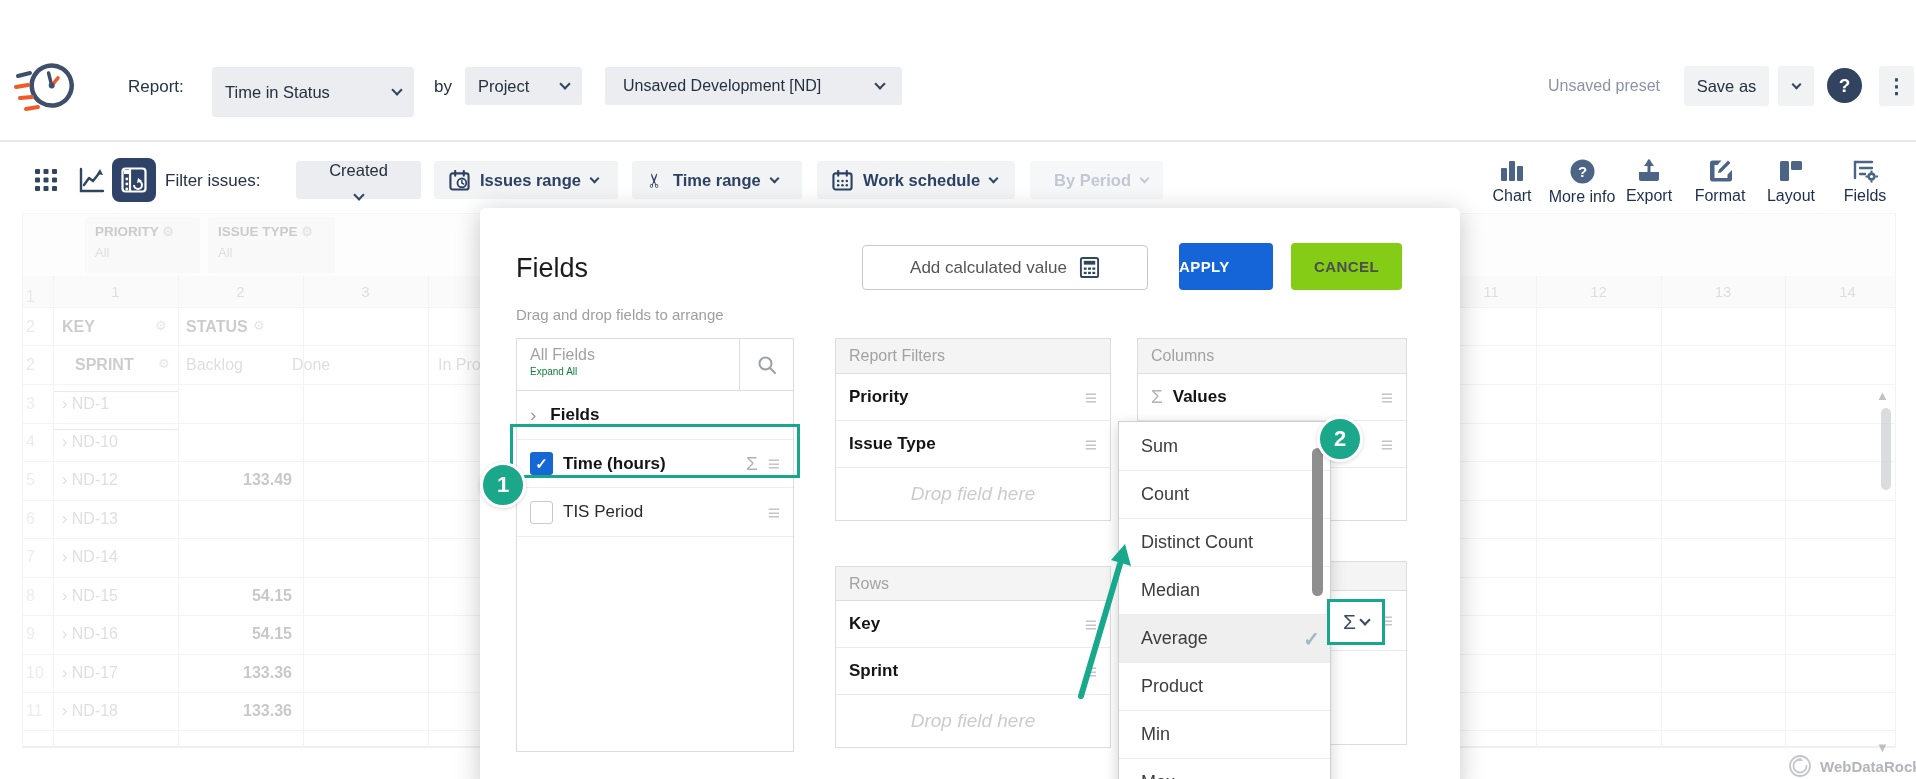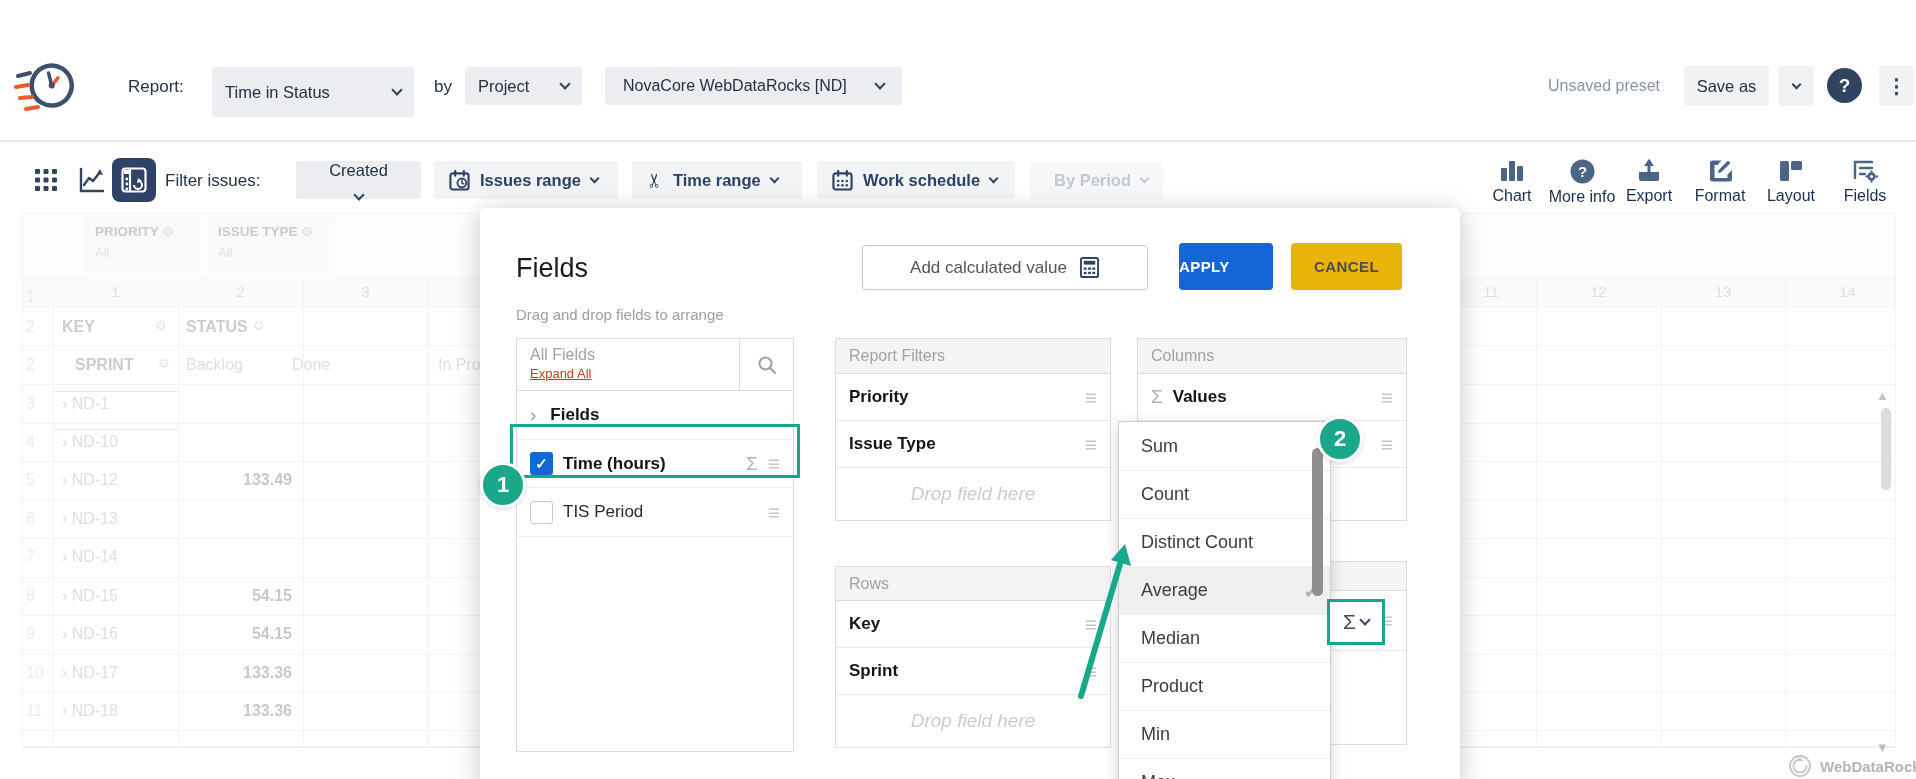--- a/index.html
+++ b/index.html
@@ -43,21 +43,21 @@
   .gval{position:absolute;font-size:16px;font-weight:bold;color:#4c4c4c;text-align:right;width:110px;}
   
   .dialog{left:480px;top:160px;width:980px;height:585px;background:#fff;border-radius:6px;
           box-shadow:0 4px 26px rgba(0,0,0,.22);z-index:5;}
   .dlg-title{font-size:27px;color:#1b1b1b;}
   .dlg-sub{font-size:15px;color:#9e9e9e;}
   .btn-outline{border:1px solid #c9c9c9;border-radius:4px;background:#fff;display:flex;align-items:center;
                justify-content:center;gap:12px;font-size:17px;color:#555;cursor:pointer;}
   .btn-apply{background:#1565d8;border-radius:4px;color:#fff;font-weight:bold;font-size:15px;letter-spacing:.4px;
              display:flex;align-items:center;cursor:pointer;}
-  .btn-cancel{background:#eab308;border-radius:4px;color:#4d4d4d;font-weight:bold;font-size:15px;letter-spacing:.4px;
+  .btn-cancel{background:#84cc16;border-radius:4px;color:#4d4d4d;font-weight:bold;font-size:15px;letter-spacing:.4px;
               display:flex;align-items:center;justify-content:center;cursor:pointer;}
   .panel{position:absolute;border:1px solid #ddd;background:#fff;}
   .panel-hdr{background:#f4f4f4;border-bottom:1px solid #ddd;color:#a2a2a2;font-size:16px;display:flex;align-items:center;padding:0 13px;}
   .prow{display:flex;align-items:center;justify-content:space-between;padding:0 13px;border-bottom:1px solid #eaeaea;}
   .prow .name{font-size:17px;font-weight:bold;color:#141414;}
   .handle{color:#c6c6c6;font-size:21px;line-height:1;}
   .dropzone{display:flex;align-items:center;justify-content:center;font-size:19px;font-style:italic;color:#cccccc;}
   .cb{width:23px;height:23px;border-radius:3px;display:flex;align-items:center;justify-content:center;}
   .cb.on{background:#1568d3;color:#fff;font-size:15px;font-weight:bold;}
   .cb.off{background:#fff;border:1px solid #c9c9c9;}
@@ -101,21 +101,21 @@
   <div class="abs sel" style="left:212px;top:19px;width:202px;height:50px;">
     <span>Time in Status</span>
     <span class="chev"></span>
   </div>
   <div class="abs hdr-label" style="left:434px;top:29px;">by</div>
   <div class="abs sel" style="left:465px;top:19px;width:117px;height:38px;">
     <span>Project</span>
     <span class="chev"></span>
   </div>
   <div class="abs sel" style="left:605px;top:19px;width:297px;height:38px;padding:0 18px;">
-    <span style="font-size:16px;">NovaCore WebDataRocks [ND]</span>
+    <span style="font-size:16px;">Unsaved Development [ND]</span>
     <span class="chev"></span>
   </div>
   <div class="abs muted" style="left:1535px;top:29px;width:125px;text-align:right;">Unsaved preset</div>
   <div class="abs topbtn" style="left:1684px;top:18px;width:85px;height:40px;">
     <span>Save as</span>
   </div>
   <div class="abs topbtn" style="left:1778px;top:18px;width:36px;height:40px;">
     <span class="chev sm"></span>
   </div>
   <div class="abs help-circle" style="left:1827px;top:20px;">
@@ -405,21 +405,21 @@
       <span>APPLY</span>
     </div>
     <div class="abs btn-cancel" style="left:811px;top:35px;width:111px;height:47px;">
       <span>CANCEL</span>
     </div>
 
     <div class="panel" style="left:36px;top:130px;width:278px;height:414px;">
       <div style="display:flex;border-bottom:1px solid #ddd;height:52px;">
         <div style="flex:1;padding:7px 0 0 13px;">
           <div style="color:#a2a2a2;font-size:16px;">All Fields</div>
-          <div style="font-size:13px;color:#c2410c;text-decoration:underline;cursor:pointer;margin-top:2px;">Expand All</div>
+          <div style="font-size:10px;color:#15803d;cursor:pointer;margin-top:2px;">Expand All</div>
         </div>
         <div style="width:54px;border-left:1px solid #ddd;display:flex;align-items:center;justify-content:center;cursor:pointer;">
           <svg width="20" height="20" viewBox="0 0 20 20">
             <circle cx="8.5" cy="8.5" r="6" fill="none" stroke="#9aa0a6" stroke-width="2"></circle>
             <line x1="13" y1="13" x2="18" y2="18" stroke="#9aa0a6" stroke-width="2" stroke-linecap="round"></line>
           </svg>
         </div>
       </div>
       <div style="display:flex;align-items:center;height:48px;padding:0 13px;gap:14px;cursor:pointer;">
         <span style="color:#9a9a9a;font-size:19px;">›</span>
@@ -489,27 +489,27 @@
   <div class="abs dd">
     <div class="dd-item">
         <span>Sum</span>
       </div>
     <div class="dd-item">
         <span>Count</span>
       </div>
     <div class="dd-item">
         <span>Distinct Count</span>
       </div>
+    <div class="dd-item">
+        <span>Median</span>
+      </div>
     <div class="dd-item sel2">
       <span>Average</span>
       <span class="dd-check">✓</span>
     </div>
-    <div class="dd-item">
-        <span>Median</span>
-      </div>
     <div class="dd-item">
         <span>Product</span>
       </div>
     <div class="dd-item">
         <span>Min</span>
       </div>
     <div class="dd-item" style="height:47px;">
         <span>Max</span>
       </div>
   </div>

